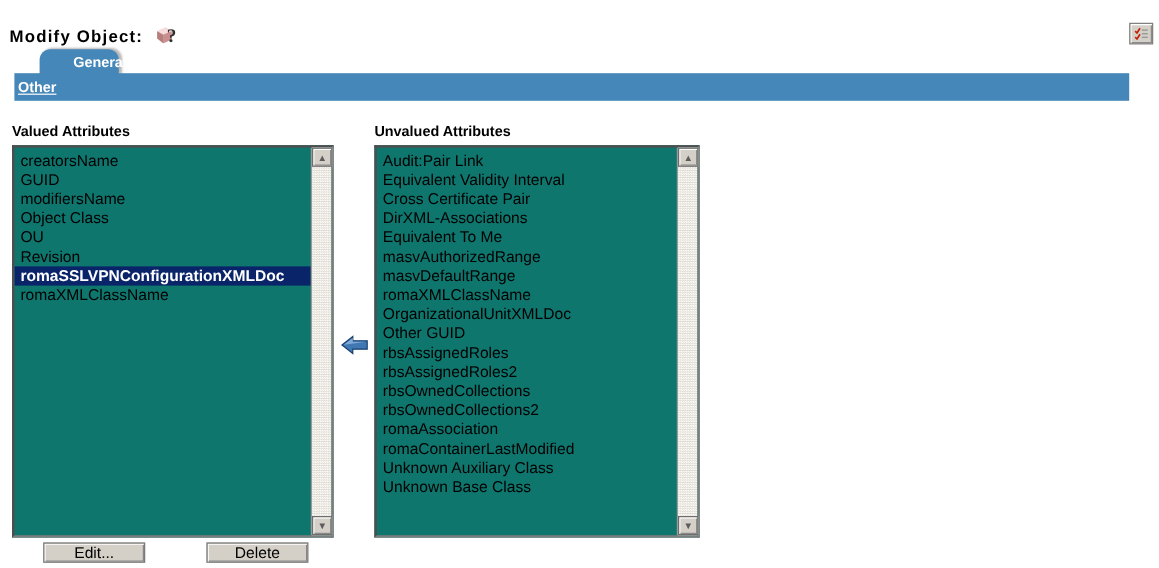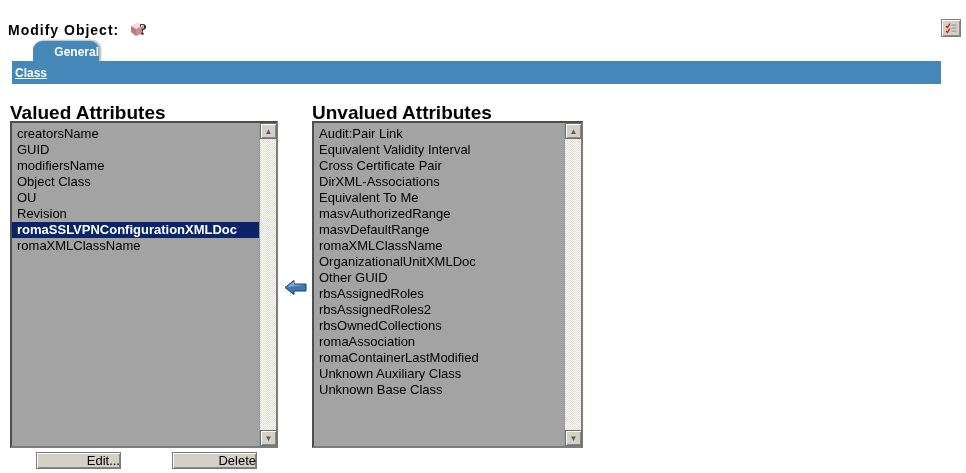--- a/index.html
+++ b/index.html
@@ -18,39 +18,39 @@
     box-shadow: inset 1px 1px 0 #ffffff, inset -1px -1px 0 #8a8a8a;
     display:flex; align-items:center; justify-content:center; cursor:pointer;
   }
 
   
   .tab {
     position:absolute; left:33px; top:41px; height:21px; width:66px;
     background:var(--tab-blue,#4587B8); border-radius:9px 9px 0 0;
     box-shadow: 2px -1px 2px rgba(120,120,120,.55);
     color:#fff; font-weight:bold; font-size:12px;
-    display:flex; align-items:center; justify-content:flex-end; cursor:pointer;padding-left:28px;
+    display:flex; align-items:center; justify-content:flex-start; cursor:pointer;padding-left:28px;
   }
   .tabbar {
     position:absolute; left:12px; top:61px; width:929px; height:23px;
     background:var(--tab-blue,#4587B8);
     display:flex; align-items:center;
   }
   .tabbar .other-link {
     margin-left:3px; color:#fff; font-weight:bold; font-size:12px;
     text-decoration:underline; cursor:pointer;
   }
 
   
-  .panel-label { position:absolute; font-weight:bold; font-size:19px; }
+  .panel-label { position:absolute; font-weight:bold; font-size:12px; }
   #valued-label   { left:10px;  top:102px; }
   #unvalued-label { left:312px; top:102px; }
 
   .listbox {
-    position:absolute; top:121px; height:327px; background:#a3a3a3;
+    position:absolute; top:121px; height:327px; background:#0f766e;
     border:2px solid #4e4e4e; border-right-color:#7d7d7d; border-bottom-color:#7d7d7d;
   }
   #valued-list   { left:10px;  width:268px; }
   #unvalued-list { left:312px; width:271px; }
 
   .list-items { position:absolute; left:0; top:0; right:17px; bottom:0; overflow:hidden; padding-top:3px; }
   .list-item {
     font-size:13px; line-height:16px; height:16px; padding-left:5px;
     white-space:nowrap; cursor:default;
   }
@@ -76,21 +76,21 @@
 
   
   .move-arrow { position:absolute; left:284px; top:278px; width:24px; height:19px; cursor:pointer; }
 
   
   .push-btn {
     position:absolute; top:452px; width:85px; height:17px;
     background:#d4d0c8; border:1px solid #7b7b7b;
     box-shadow: inset 1px 1px 0 #ffffff, inset -1px -1px 0 #868686;
     font-family:"Liberation Sans", sans-serif; font-size:13px; line-height:14px;
-    text-align:right; cursor:pointer; color:#000;
+    text-align:center; cursor:pointer; color:#000;
   }
   #edit-button   { left:36px; }
   #delete-button { left:172px; }
 </style>
 </head>
 <body>
 
 <div class="header">
   <span class="title">Modify Object:</span>
   <span class="obj-icon">
@@ -111,21 +111,21 @@
     <rect x="6.5" y="2.5" width="5" height="1.2" fill="#9a9a9a"></rect>
     <rect x="6.5" y="5.5" width="5" height="1.2" fill="#9a9a9a"></rect>
     <rect x="6.5" y="8.5" width="5" height="1.2" fill="#9a9a9a"></rect>
   </svg>
 </div>
 
 <div class="tab">
   <span>General</span>
 </div>
 <div class="tabbar">
-  <span class="other-link">Class</span>
+  <span class="other-link">Other</span>
 </div>
 
 <div class="panel-label" id="valued-label">Valued Attributes</div>
 <div class="panel-label" id="unvalued-label">Unvalued Attributes</div>
 
 <div class="listbox" id="valued-list">
   <div class="list-items">
       <div class="list-item">creatorsName</div>
       <div class="list-item">GUID</div>
       <div class="list-item">modifiersName</div>
@@ -156,20 +156,21 @@
       <div class="list-item">DirXML-Associations</div>
       <div class="list-item">Equivalent To Me</div>
       <div class="list-item">masvAuthorizedRange</div>
       <div class="list-item">masvDefaultRange</div>
       <div class="list-item">romaXMLClassName</div>
       <div class="list-item">OrganizationalUnitXMLDoc</div>
       <div class="list-item">Other GUID</div>
       <div class="list-item">rbsAssignedRoles</div>
       <div class="list-item">rbsAssignedRoles2</div>
       <div class="list-item">rbsOwnedCollections</div>
+      <div class="list-item">rbsOwnedCollections2</div>
       <div class="list-item">romaAssociation</div>
       <div class="list-item">romaContainerLastModified</div>
       <div class="list-item">Unknown Auxiliary Class</div>
       <div class="list-item">Unknown Base Class</div>
     </div>
   <div class="vscroll">
     <div class="sb-btn sb-up">▲</div>
     <div class="sb-btn sb-down">▼</div>
   </div>
 </div>

